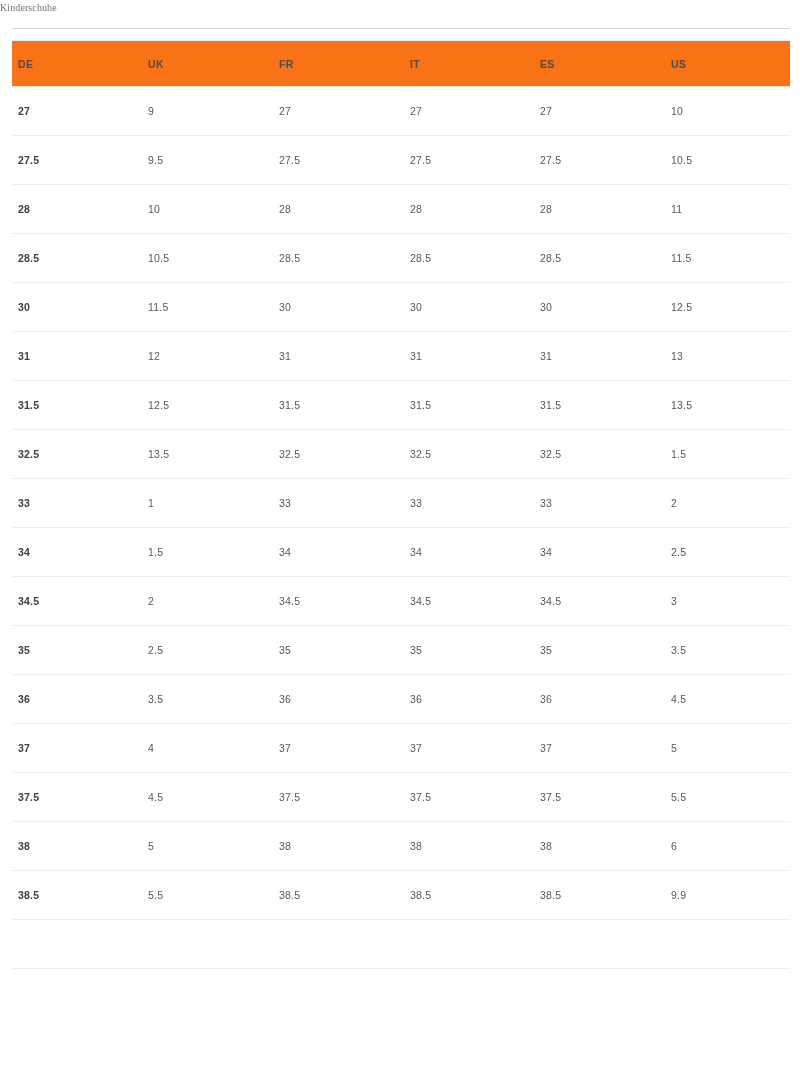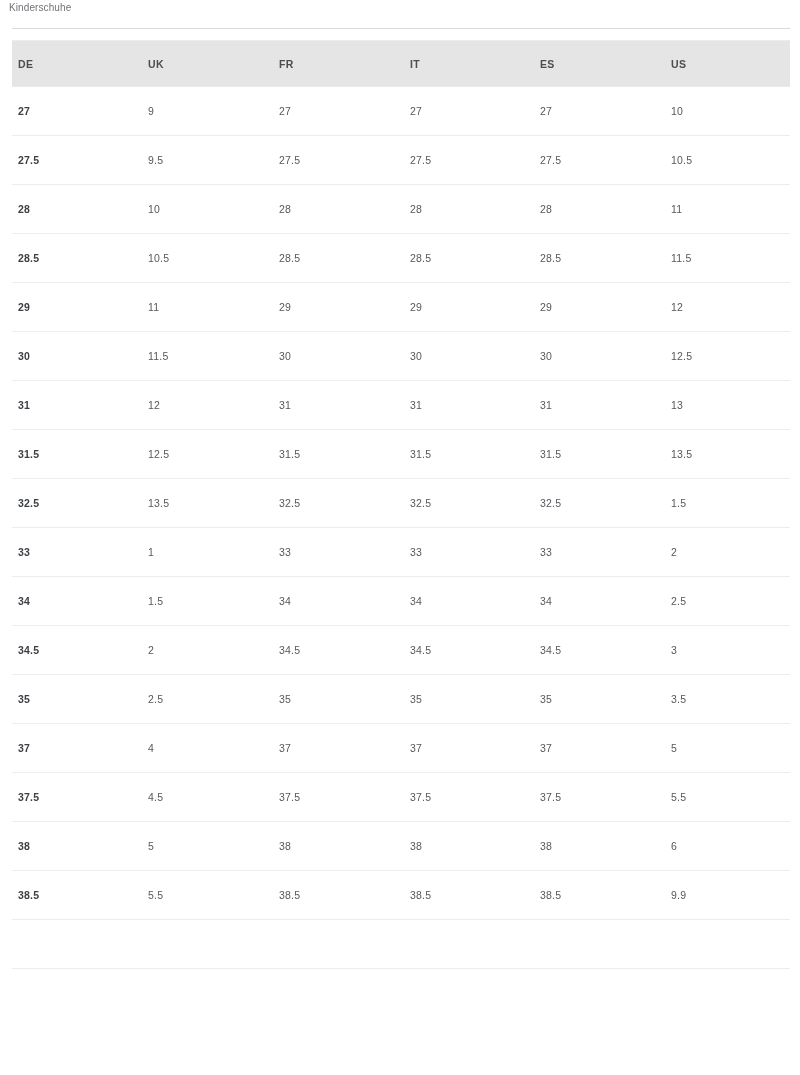--- a/index.html
+++ b/index.html
@@ -19,27 +19,28 @@
     position: relative;
     width: 800px;
     height: 1075px;
     background: #ffffff;
     overflow: hidden;
   }
 
   
   .size-title {
     position: absolute;
-    left: 9px;
+    left: 0;
     top: 1px;
     font-size: 10px;
     line-height: 14px;
     color: #6f7276;
     letter-spacing: 0.1px;
     white-space: nowrap;
+    font-family: Liberation Serif, serif;
   }
 
   
   .top-rule {
     position: absolute;
     left: 12px;
     top: 28px;
     width: 778px;
     height: 1px;
     background: #d8d9db;
@@ -97,21 +98,21 @@
     display: block;
     padding-left: 18px;
   }
   .th-pad {
     display: block;
     padding-left: 18px;
   }
 
   
   .size-table thead tr {
-    background: #e5e5e5;
+    background: #f97316;
   }
   .size-table thead th {
     border-top: 1px solid #ececee;
     border-bottom: 1px solid #e9eaec;
     background-clip: padding-box;
   }
   .size-table tbody td {
     border-bottom: 1px solid #ededef;
     background-clip: padding-box;
   }
@@ -249,95 +250,75 @@
           </td>
           <td>
             <span class="cellpad">28.5</span>
           </td>
           <td>
             <span class="cellpad">11.5</span>
           </td>
         </tr>
         <tr>
           <td class="col-de">
-            <span class="cellpad">29</span>
-          </td>
-          <td>
-            <span class="cellpad">11</span>
-          </td>
-          <td>
-            <span class="cellpad">29</span>
-          </td>
-          <td>
-            <span class="cellpad">29</span>
-          </td>
-          <td>
-            <span class="cellpad">29</span>
+            <span class="cellpad">30</span>
+          </td>
+          <td>
+            <span class="cellpad">11.5</span>
+          </td>
+          <td>
+            <span class="cellpad">30</span>
+          </td>
+          <td>
+            <span class="cellpad">30</span>
+          </td>
+          <td>
+            <span class="cellpad">30</span>
+          </td>
+          <td>
+            <span class="cellpad">12.5</span>
+          </td>
+        </tr>
+        <tr>
+          <td class="col-de">
+            <span class="cellpad">31</span>
           </td>
           <td>
             <span class="cellpad">12</span>
           </td>
-        </tr>
-        <tr>
-          <td class="col-de">
-            <span class="cellpad">30</span>
-          </td>
-          <td>
-            <span class="cellpad">11.5</span>
-          </td>
-          <td>
-            <span class="cellpad">30</span>
-          </td>
-          <td>
-            <span class="cellpad">30</span>
-          </td>
-          <td>
-            <span class="cellpad">30</span>
+          <td>
+            <span class="cellpad">31</span>
+          </td>
+          <td>
+            <span class="cellpad">31</span>
+          </td>
+          <td>
+            <span class="cellpad">31</span>
+          </td>
+          <td>
+            <span class="cellpad">13</span>
+          </td>
+        </tr>
+        <tr>
+          <td class="col-de">
+            <span class="cellpad">31.5</span>
           </td>
           <td>
             <span class="cellpad">12.5</span>
           </td>
-        </tr>
-        <tr>
-          <td class="col-de">
-            <span class="cellpad">31</span>
-          </td>
-          <td>
-            <span class="cellpad">12</span>
-          </td>
-          <td>
-            <span class="cellpad">31</span>
-          </td>
-          <td>
-            <span class="cellpad">31</span>
-          </td>
-          <td>
-            <span class="cellpad">31</span>
-          </td>
-          <td>
-            <span class="cellpad">13</span>
-          </td>
-        </tr>
-        <tr>
-          <td class="col-de">
+          <td>
             <span class="cellpad">31.5</span>
           </td>
           <td>
-            <span class="cellpad">12.5</span>
-          </td>
-          <td>
             <span class="cellpad">31.5</span>
           </td>
           <td>
             <span class="cellpad">31.5</span>
           </td>
           <td>
-            <span class="cellpad">31.5</span>
-          </td>
-          <td>
             <span class="cellpad">13.5</span>
           </td>
         </tr>
         <tr>
           <td class="col-de">
             <span class="cellpad">32.5</span>
           </td>
           <td>
             <span class="cellpad">13.5</span>
           </td>
@@ -425,20 +406,40 @@
             <span class="cellpad">35</span>
           </td>
           <td>
             <span class="cellpad">35</span>
           </td>
           <td>
             <span class="cellpad">35</span>
           </td>
           <td>
             <span class="cellpad">3.5</span>
+          </td>
+        </tr>
+        <tr>
+          <td class="col-de">
+            <span class="cellpad">36</span>
+          </td>
+          <td>
+            <span class="cellpad">3.5</span>
+          </td>
+          <td>
+            <span class="cellpad">36</span>
+          </td>
+          <td>
+            <span class="cellpad">36</span>
+          </td>
+          <td>
+            <span class="cellpad">36</span>
+          </td>
+          <td>
+            <span class="cellpad">4.5</span>
           </td>
         </tr>
         <tr>
           <td class="col-de">
             <span class="cellpad">37</span>
           </td>
           <td>
             <span class="cellpad">4</span>
           </td>
           <td>

